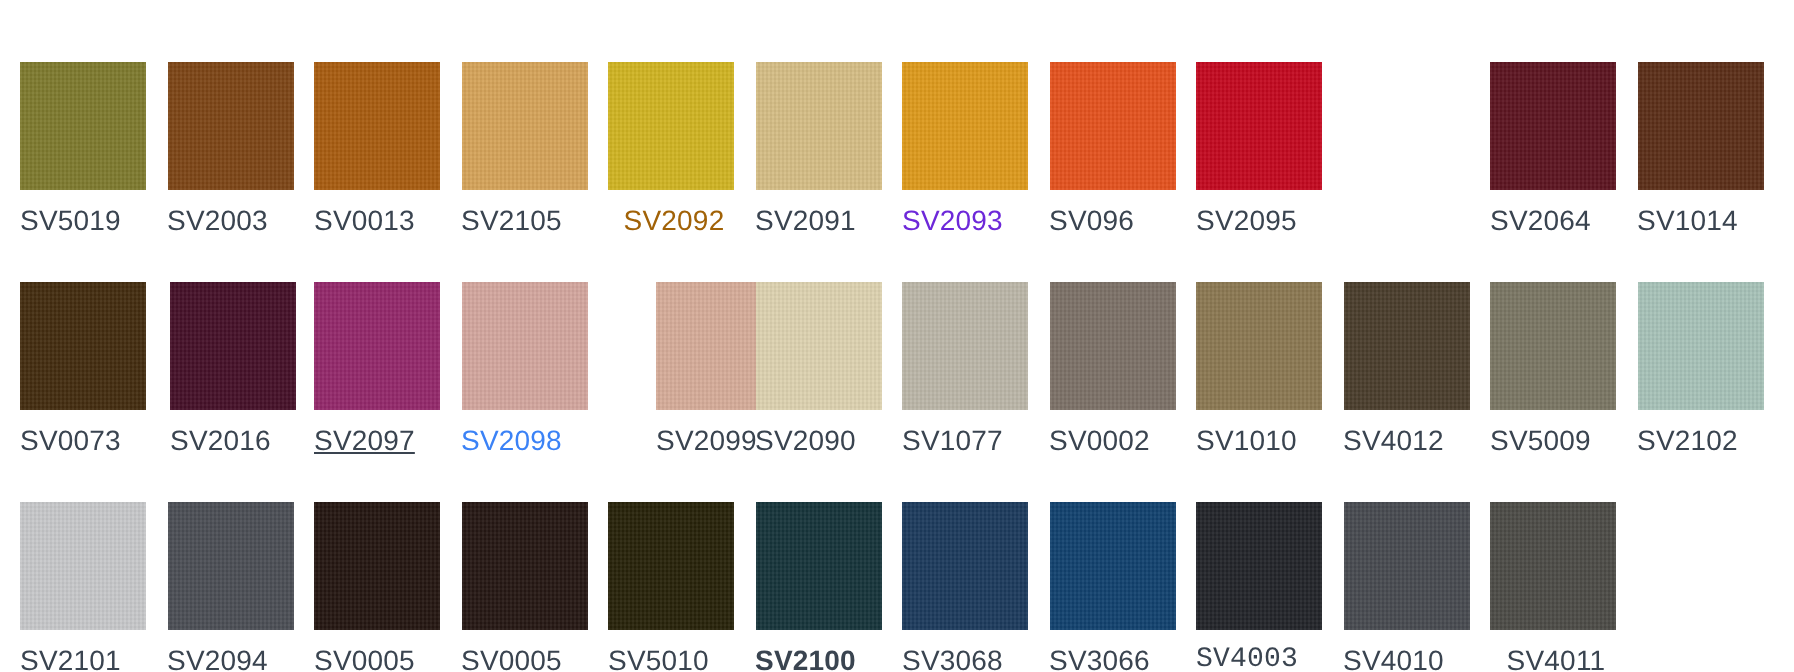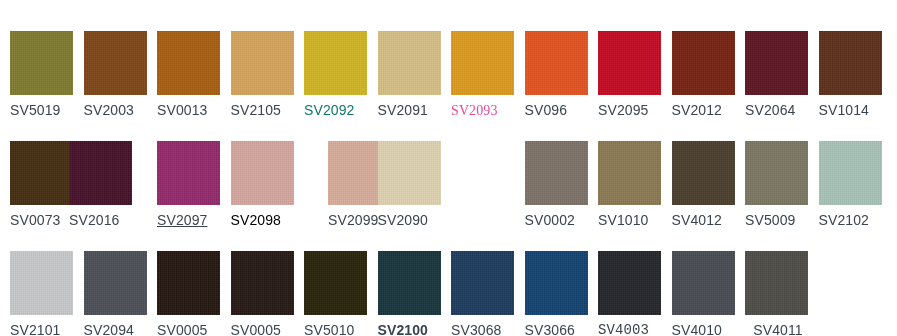--- a/index.html
+++ b/index.html
@@ -78,75 +78,75 @@
       <div class="swatch-cell" style="left: 157px;">
         <div class="swatch-chip" title="SV0013" style="width: 63px; height: 64px; background: rgb(168, 92, 16);"></div>
         <div class="swatch-label" style="color: rgb(58, 68, 80);">SV0013</div>
       </div>
       <div class="swatch-cell" style="left: 230.5px;">
         <div class="swatch-chip" title="SV2105" style="width: 63px; height: 64px; background: rgb(213, 163, 89);"></div>
         <div class="swatch-label" style="color: rgb(58, 68, 80);">SV2105</div>
       </div>
       <div class="swatch-cell" style="left: 304px;">
         <div class="swatch-chip" title="SV2092" style="width: 63px; height: 64px; background: rgb(208, 180, 34);"></div>
-        <div class="swatch-label" style="color: #0f766e;">SV2092</div>
+        <div class="swatch-label" style="color: #a16207; text-align: center;">SV2092</div>
       </div>
       <div class="swatch-cell" style="left: 377.5px;">
         <div class="swatch-chip" title="SV2091" style="width: 63px; height: 64px; background: rgb(213, 189, 133);"></div>
         <div class="swatch-label" style="color: rgb(58, 68, 80);">SV2091</div>
       </div>
       <div class="swatch-cell" style="left: 451px;">
         <div class="swatch-chip" title="SV2093" style="width: 63px; height: 64px; background: rgb(221, 154, 28);"></div>
-        <div class="swatch-label" style="color: #ec4899; font-family: Liberation Serif, serif;">SV2093</div>
+        <div class="swatch-label" style="color: #6d28d9;">SV2093</div>
       </div>
       <div class="swatch-cell" style="left: 524.5px;">
         <div class="swatch-chip" title="SV096" style="width: 63px; height: 64px; background: rgb(228, 82, 30);"></div>
         <div class="swatch-label" style="color: rgb(58, 68, 80);">SV096</div>
       </div>
       <div class="swatch-cell" style="left: 598px;">
         <div class="swatch-chip" title="SV2095" style="width: 63px; height: 64px; background: rgb(195, 8, 31);"></div>
         <div class="swatch-label" style="color: rgb(58, 68, 80);">SV2095</div>
-      </div>
-      <div class="swatch-cell" style="left: 671.5px;">
-        <div class="swatch-chip" title="SV2012" style="width: 63px; height: 64px; background: rgb(118, 32, 15);"></div>
-        <div class="swatch-label" style="color: rgb(58, 68, 80);">SV2012</div>
       </div>
       <div class="swatch-cell" style="left: 745px;">
         <div class="swatch-chip" title="SV2064" style="width: 63px; height: 64px; background: rgb(92, 20, 32);"></div>
         <div class="swatch-label" style="color: rgb(58, 68, 80);">SV2064</div>
       </div>
       <div class="swatch-cell" style="left: 818.5px;">
         <div class="swatch-chip" title="SV1014" style="width: 63px; height: 64px; background: rgb(91, 46, 24);"></div>
         <div class="swatch-label" style="color: rgb(58, 68, 80);">SV1014</div>
       </div>
     </div>
     <div class="swatch-row" style="height: 110px;">
       <div class="swatch-cell" style="left: 10px;">
         <div class="swatch-chip" title="SV0073" style="width: 63px; height: 64px; background: rgb(67, 44, 15);"></div>
         <div class="swatch-label" style="color: rgb(58, 68, 80);">SV0073</div>
       </div>
-      <div class="swatch-cell" style="left: 69px;">
+      <div class="swatch-cell" style="left: 85px;">
         <div class="swatch-chip" title="SV2016" style="width: 63px; height: 64px; background: rgb(69, 16, 40);"></div>
         <div class="swatch-label" style="color: rgb(58, 68, 80);">SV2016</div>
       </div>
       <div class="swatch-cell" style="left: 157px;">
         <div class="swatch-chip" title="SV2097" style="width: 63px; height: 64px; background: rgb(147, 40, 106);"></div>
         <div class="swatch-label" style="color: rgb(58, 68, 80); text-decoration: underline;">SV2097</div>
       </div>
       <div class="swatch-cell" style="left: 230.5px;">
         <div class="swatch-chip" title="SV2098" style="width: 63px; height: 64px; background: rgb(211, 166, 158);"></div>
-        <div class="swatch-label" style="color: #000000;">SV2098</div>
+        <div class="swatch-label" style="color: #3b82f6;">SV2098</div>
       </div>
       <div class="swatch-cell" style="left: 304px; padding-left: 24px;">
         <div class="swatch-chip" title="SV2099" style="width: 63px; height: 64px; background: rgb(214, 172, 153);"></div>
         <div class="swatch-label" style="color: rgb(58, 68, 80);">SV2099</div>
       </div>
       <div class="swatch-cell" style="left: 377.5px;">
         <div class="swatch-chip" title="SV2090" style="width: 63px; height: 64px; background: rgb(221, 210, 176);"></div>
         <div class="swatch-label" style="color: rgb(58, 68, 80);">SV2090</div>
+      </div>
+      <div class="swatch-cell" style="left: 451px;">
+        <div class="swatch-chip" title="SV1077" style="width: 63px; height: 64px; background: rgb(187, 182, 168);"></div>
+        <div class="swatch-label" style="color: rgb(58, 68, 80);">SV1077</div>
       </div>
       <div class="swatch-cell" style="left: 524.5px;">
         <div class="swatch-chip" title="SV0002" style="width: 63px; height: 64px; background: rgb(124, 113, 103);"></div>
         <div class="swatch-label" style="color: rgb(58, 68, 80);">SV0002</div>
       </div>
       <div class="swatch-cell" style="left: 598px;">
         <div class="swatch-chip" title="SV1010" style="width: 63px; height: 64px; background: rgb(139, 120, 82);"></div>
         <div class="swatch-label" style="color: rgb(58, 68, 80);">SV1010</div>
       </div>
       <div class="swatch-cell" style="left: 671.5px;">

